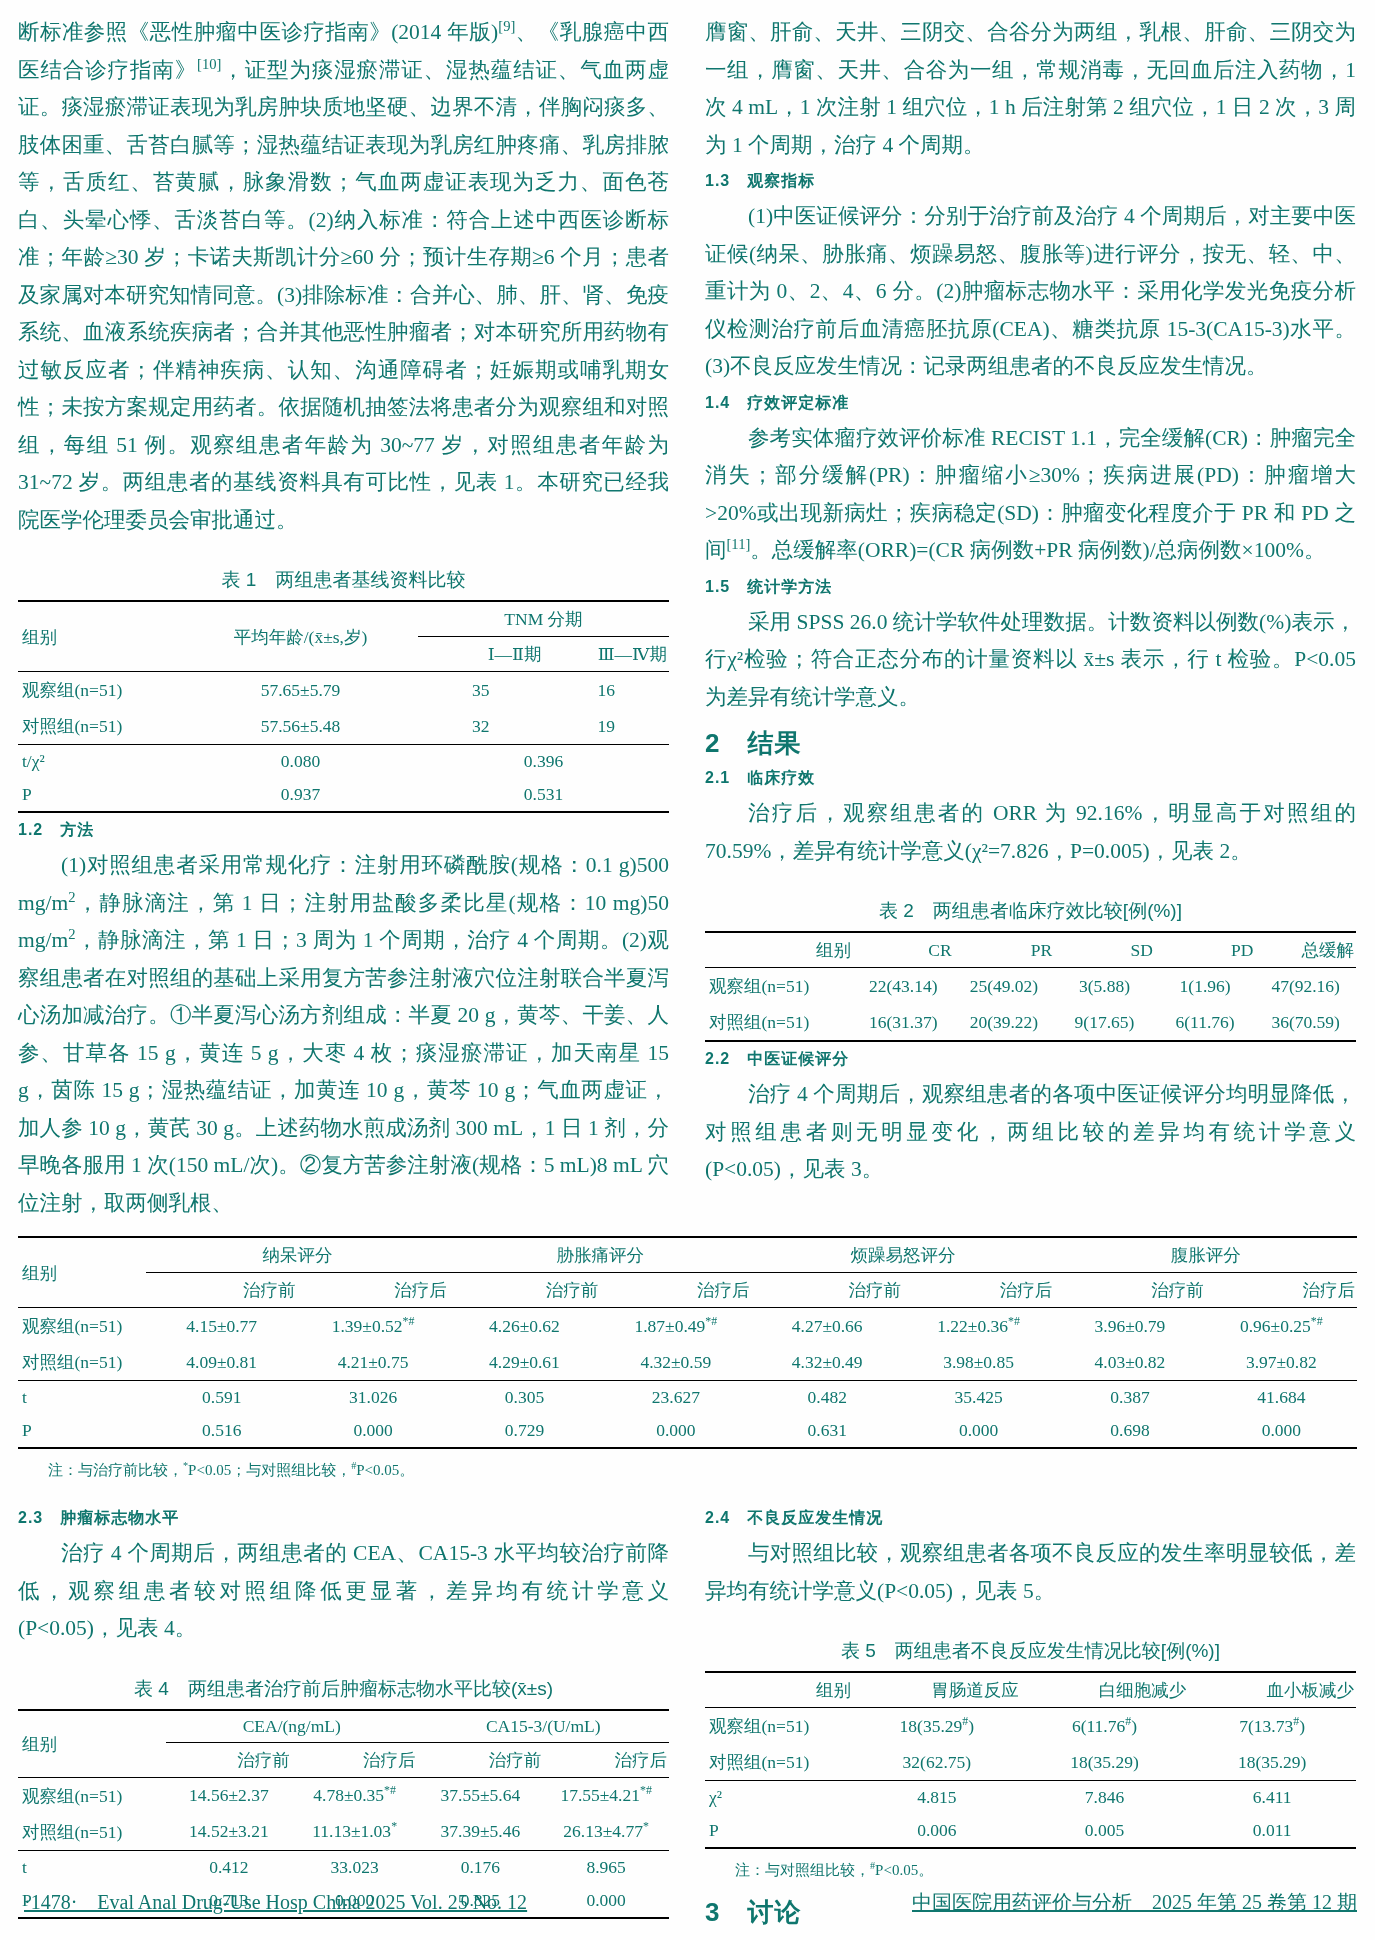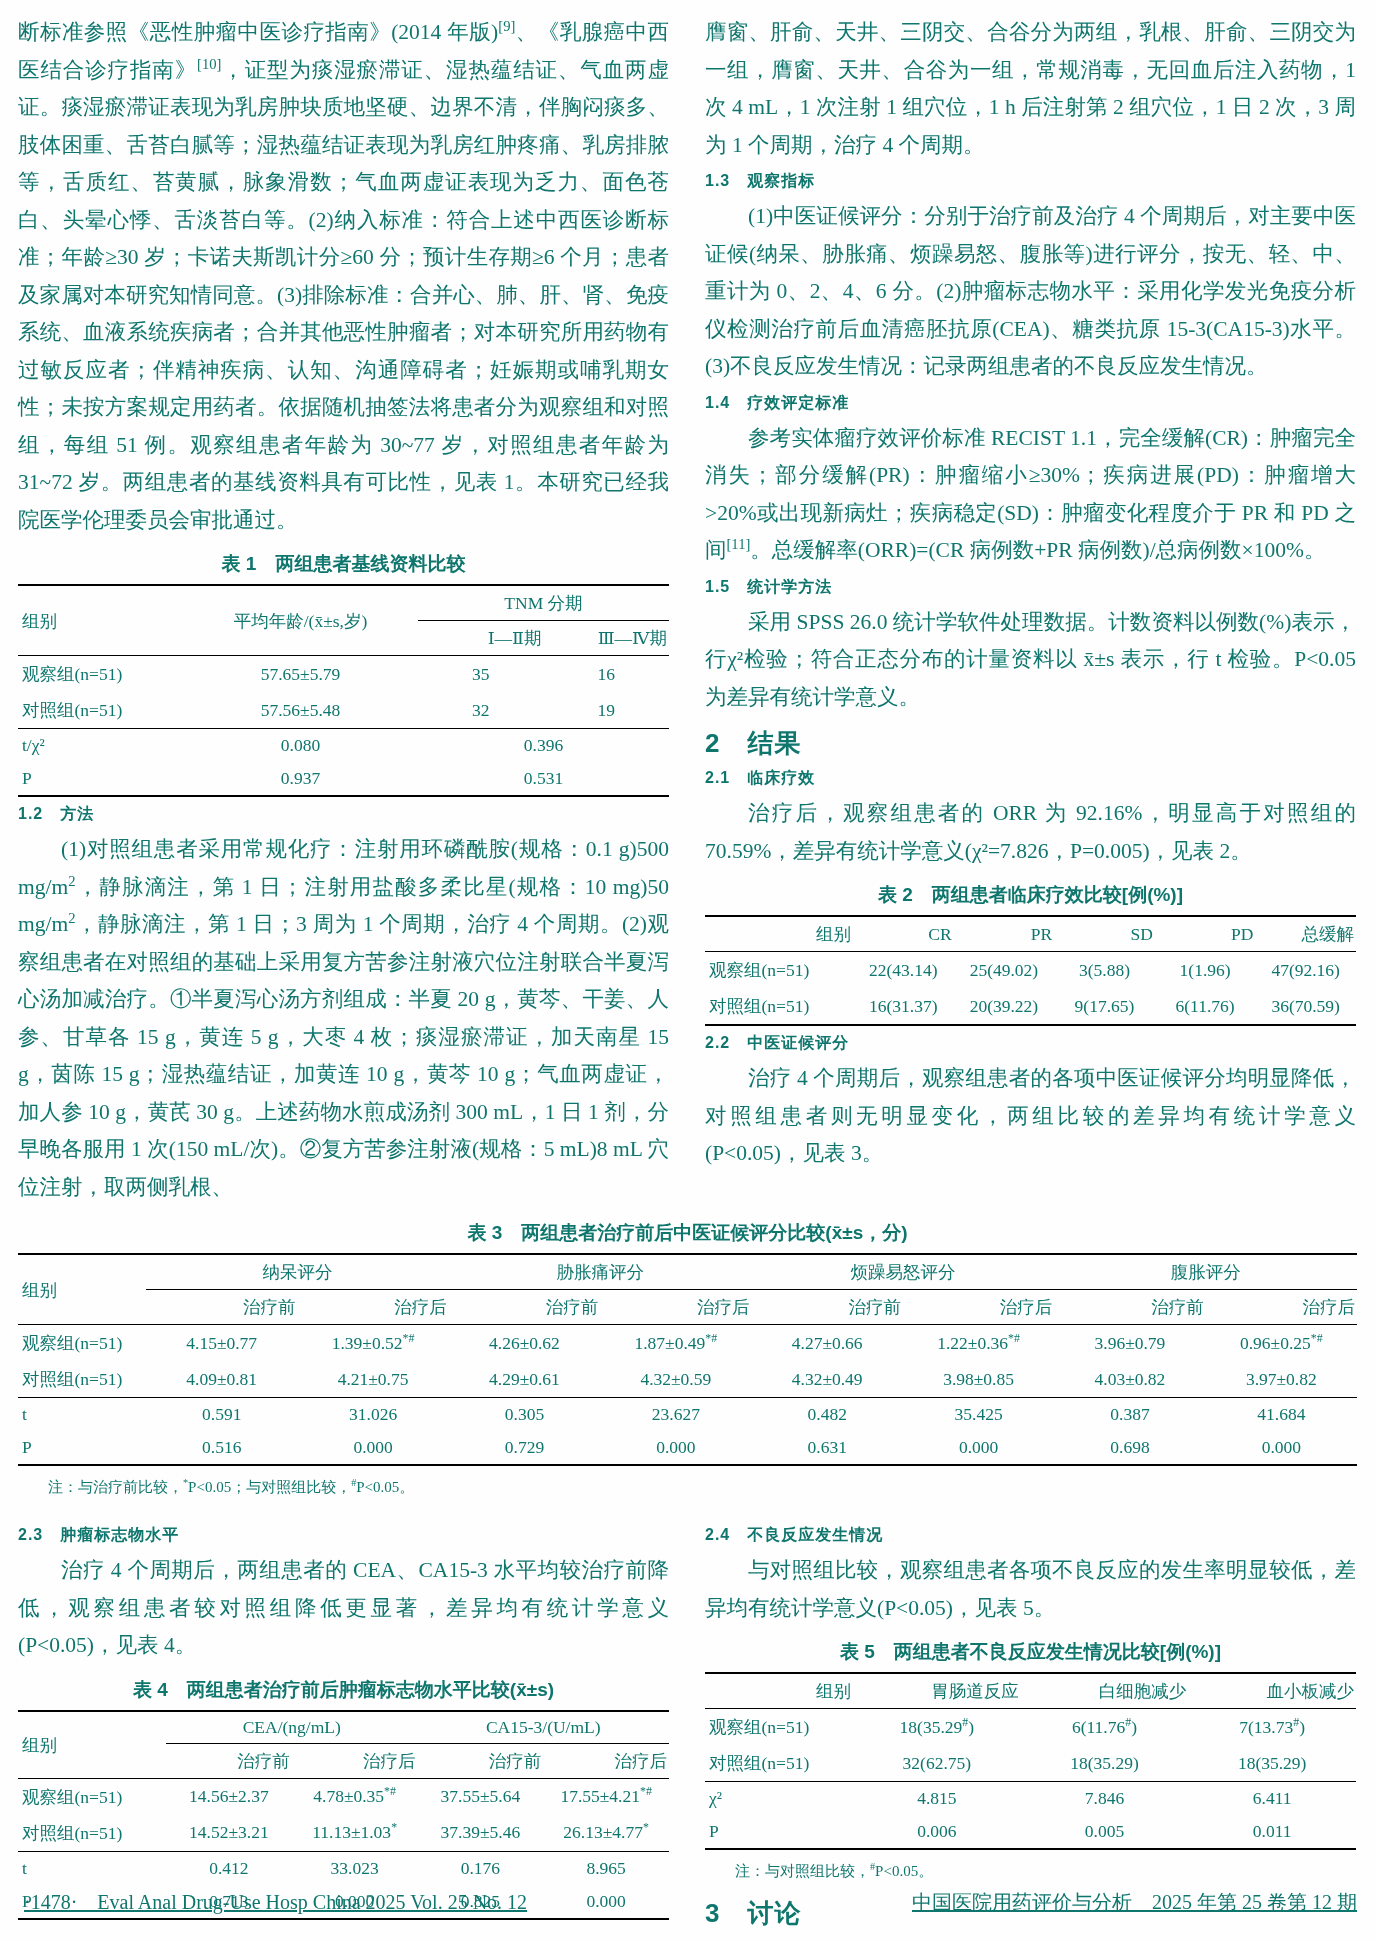--- a/index.html
+++ b/index.html
@@ -23,21 +23,21 @@
     font-family:"Liberation Sans","DejaVu Sans",sans-serif;
     font-size:16px;font-weight:bold;margin:7px 0 6px 0;letter-spacing:1px;
   }
   h2.big{
     font-family:"Liberation Sans","DejaVu Sans",sans-serif;
     font-size:26px;font-weight:bold;margin:10px 0 6px 0;letter-spacing:1px;
   }
   .caption{
     text-align:center;
     font-family:"Liberation Sans","DejaVu Sans",sans-serif;
-    font-weight:bold;font-size:19px;margin:12px 0 7px 0;
+    font-weight:normal;font-size:19px;margin:28px 0 7px 0;
   }
   table{
     width:100%;border-collapse:collapse;table-layout:fixed;
     font-size:17.5px;font-family:"Liberation Serif","DejaVu Serif",serif;
     border-top:2.5px solid #000;border-bottom:2.5px solid #000;
   }
   th{font-weight:normal;padding:5px 2px;text-align:center;vertical-align:middle;}
   td{padding:6px 2px;text-align:center;vertical-align:middle;}
   td:first-child,th.rowhead{text-align:left;padding-left:4px;}
   thead tr:last-child th{border-bottom:1.5px solid #000;text-align:right;}
@@ -170,21 +170,20 @@
             </tr>
           </tbody>
       </table>
 
       <h3 class="sec">2.2　中医证候评分</h3>
       <p class="body ind">治疗 4 个周期后，观察组患者的各项中医证候评分均明显降低，对照组患者则无明显变化，两组比较的差异均有统计学意义(P&lt;0.05)，见表 3。</p>
     </div>
   </div>
 
   <div class="t3block">
-    <div class="caption">表 3　两组患者治疗前后中医证候评分比较(x̄±s，分)</div>
     <table>
       <colgroup>
           <col style="width:128px">
           <col>
           <col>
           <col>
           <col>
           <col>
           <col>
           <col>

